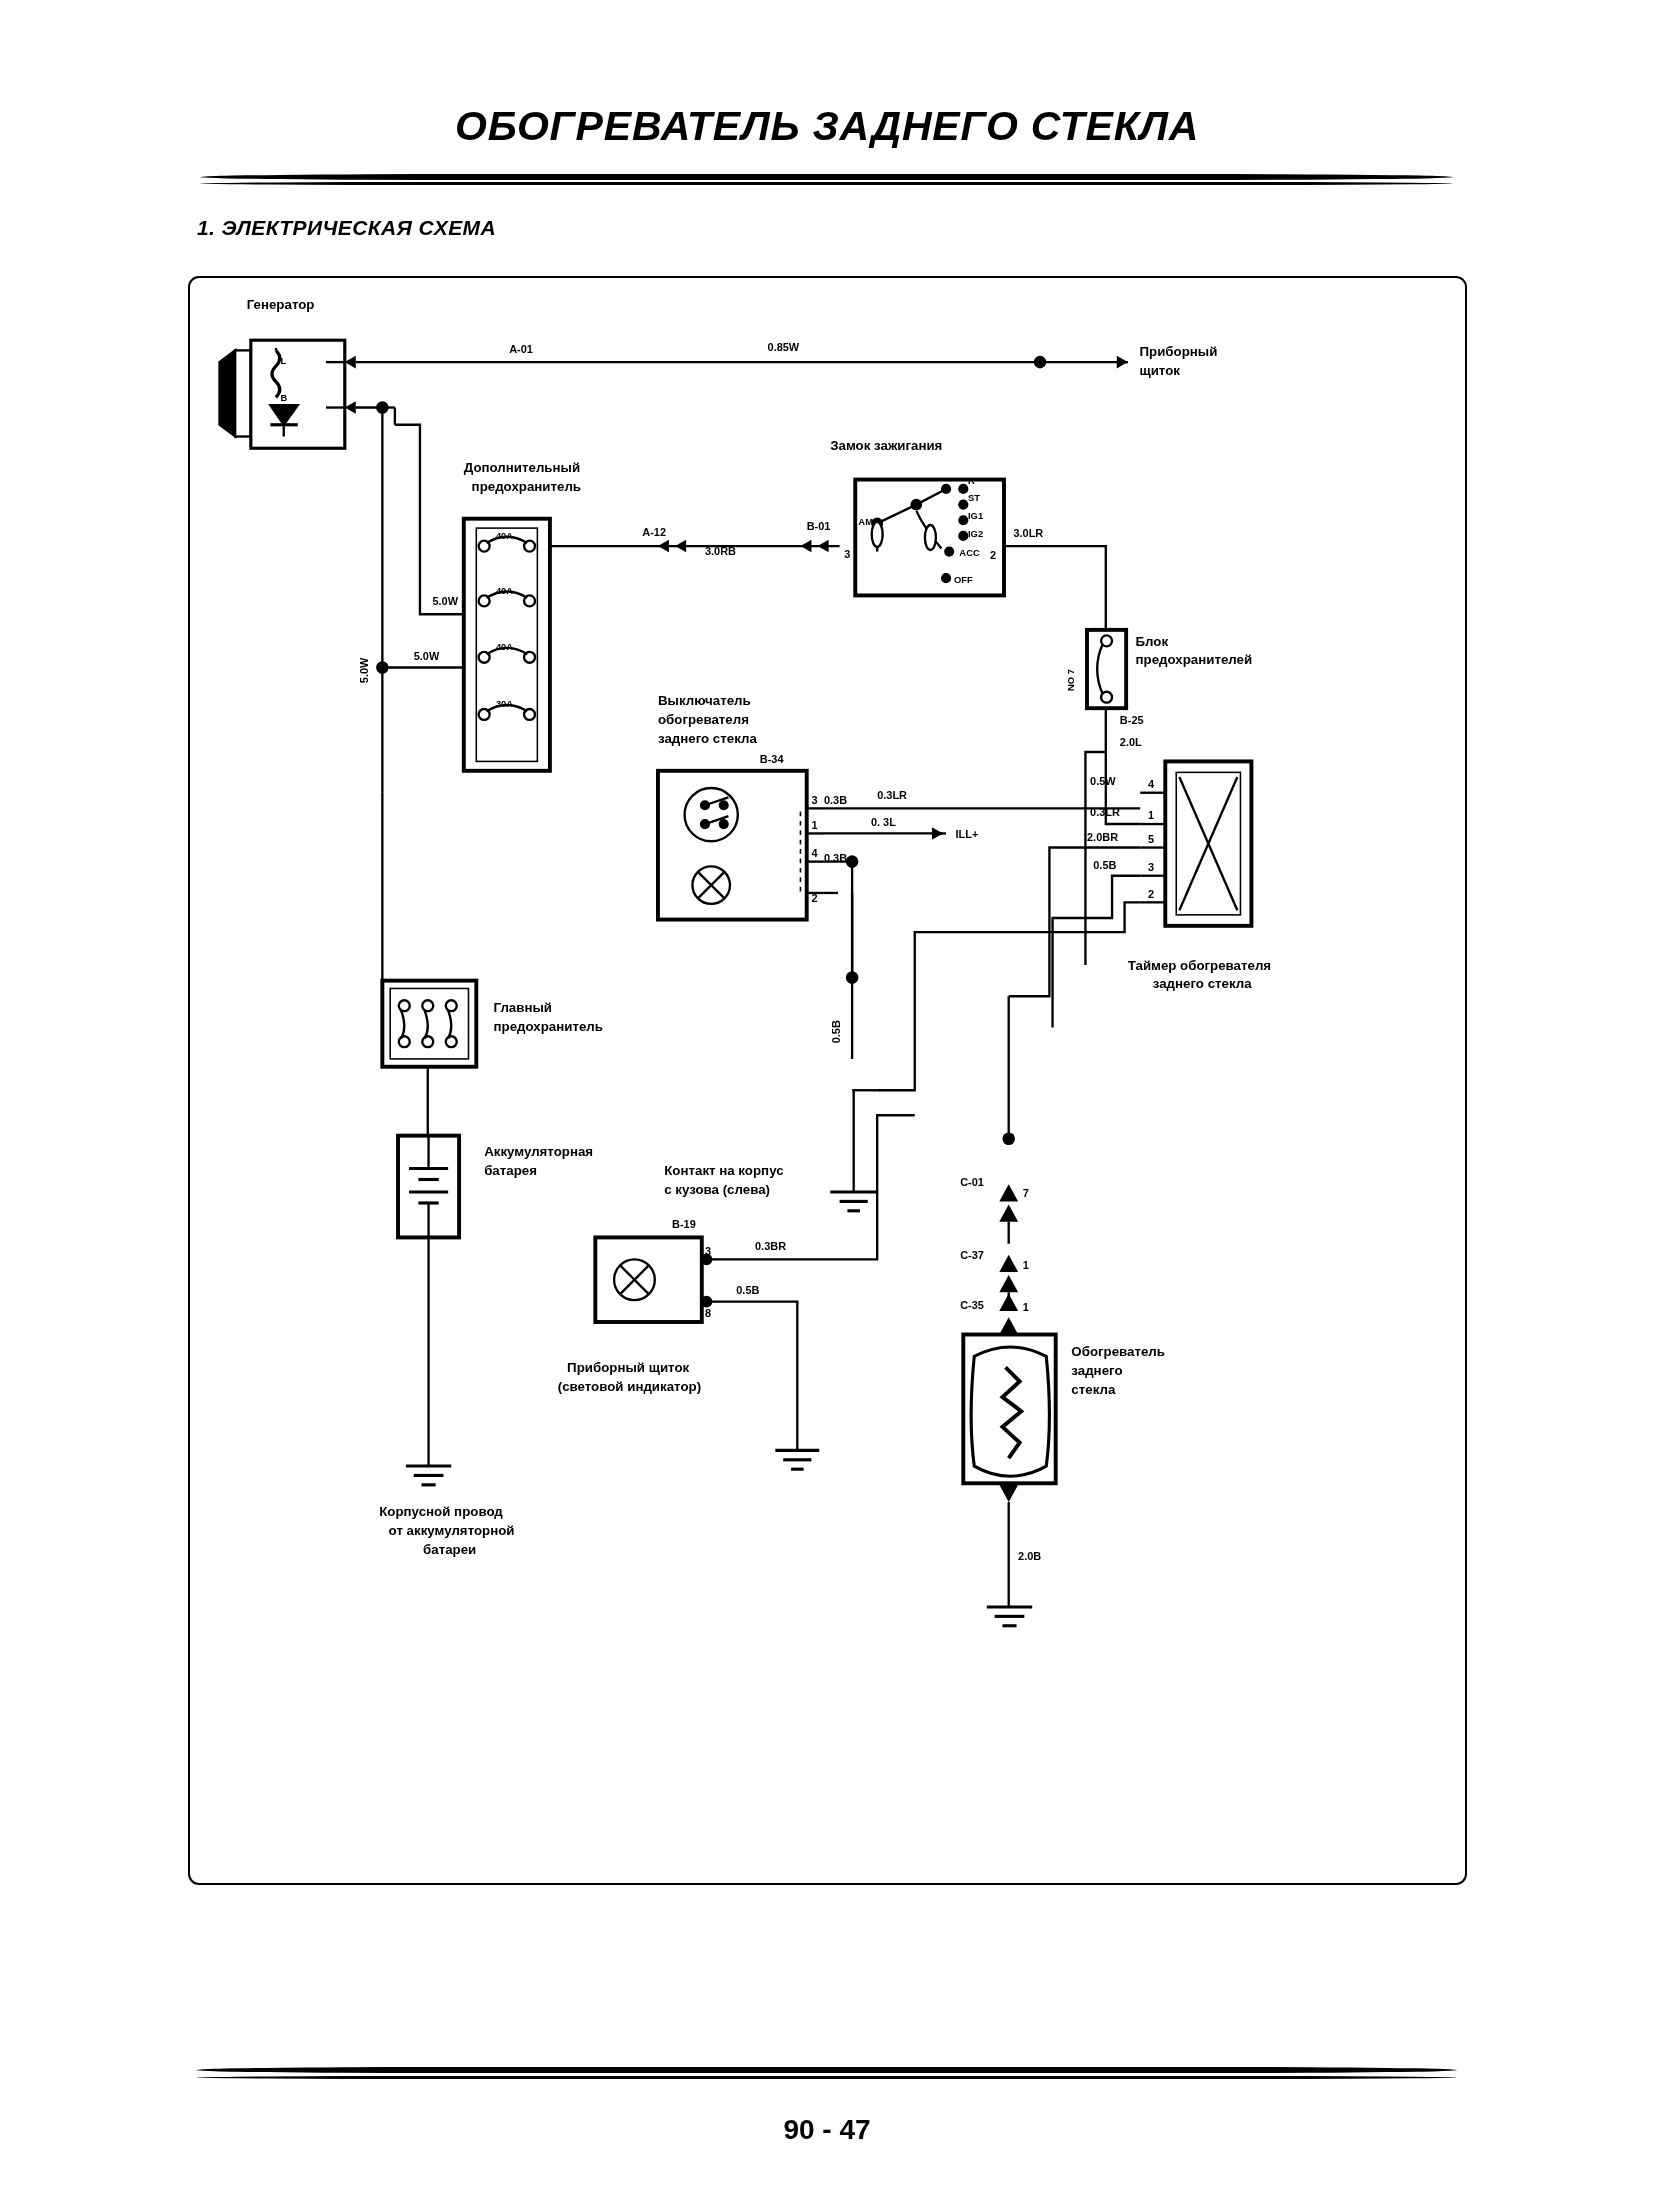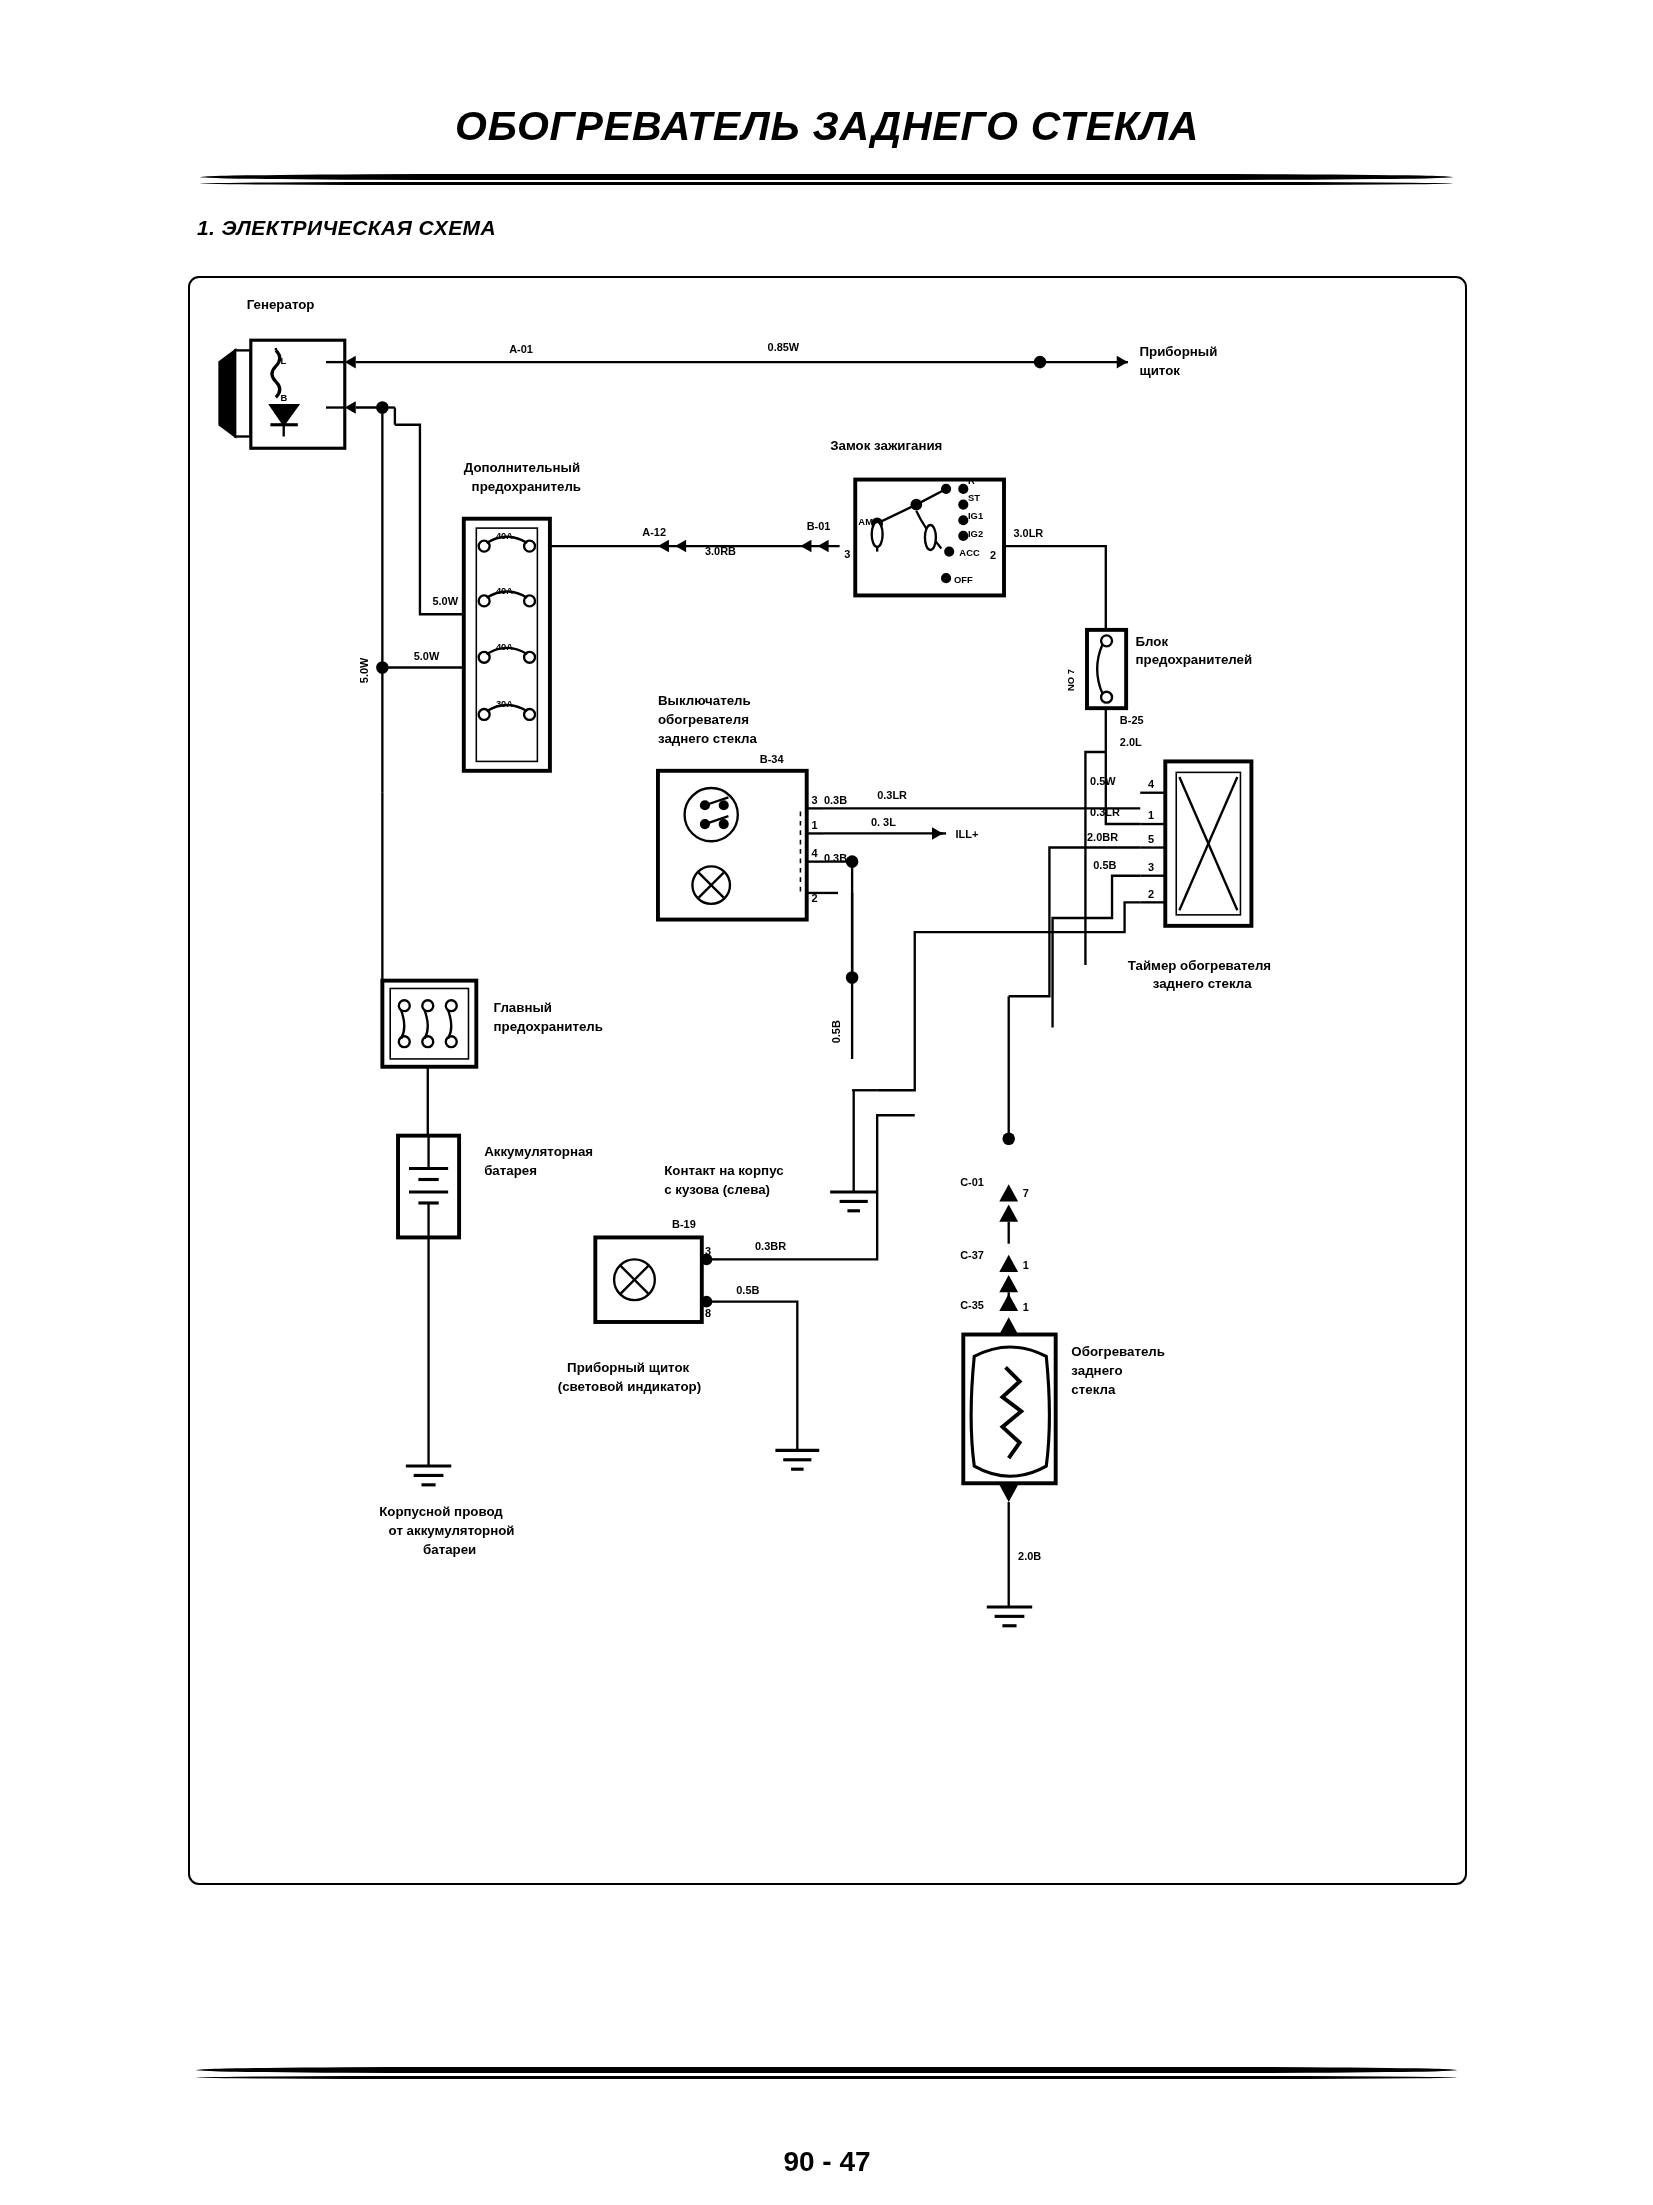--- a/index.html
+++ b/index.html
@@ -73,21 +73,20 @@
     background: #000;
     border-radius: 40% / 100%;
   }
   .page-number {
     position: absolute;
     left: 0; top: 2114px;
     width: 1654px;
     text-align: center;
     font-size: 28px;
     font-weight: bold;
-    margin-top: 32px;
   }
 
   
   .diagram-frame {
     position: absolute;
     left: 188px; top: 276px;
     width: 1275px;
     height: 1605px;
     border: 2.3px solid #000;
     border-radius: 11px;

